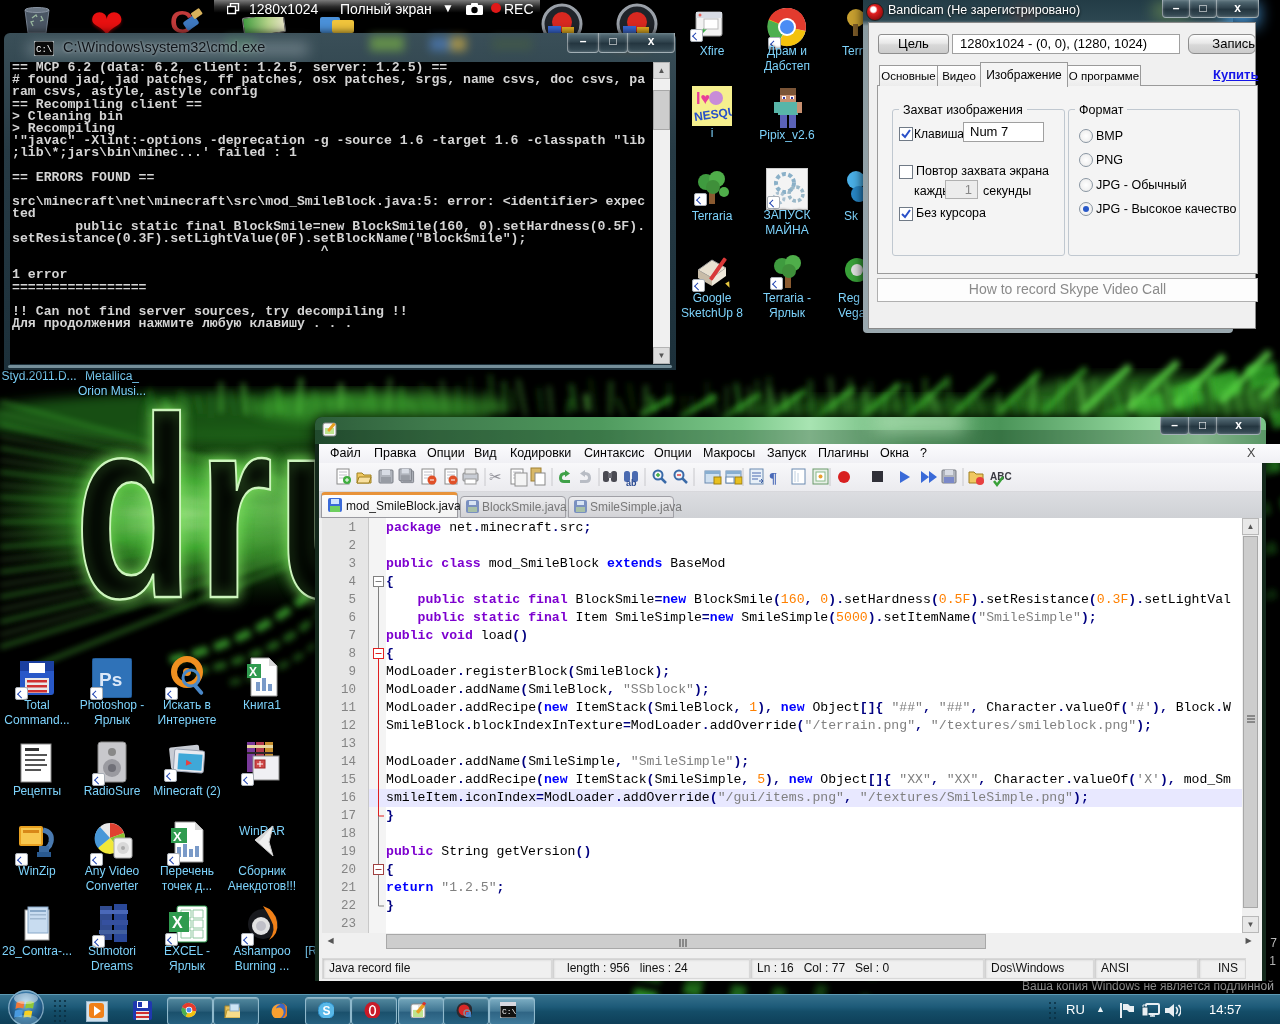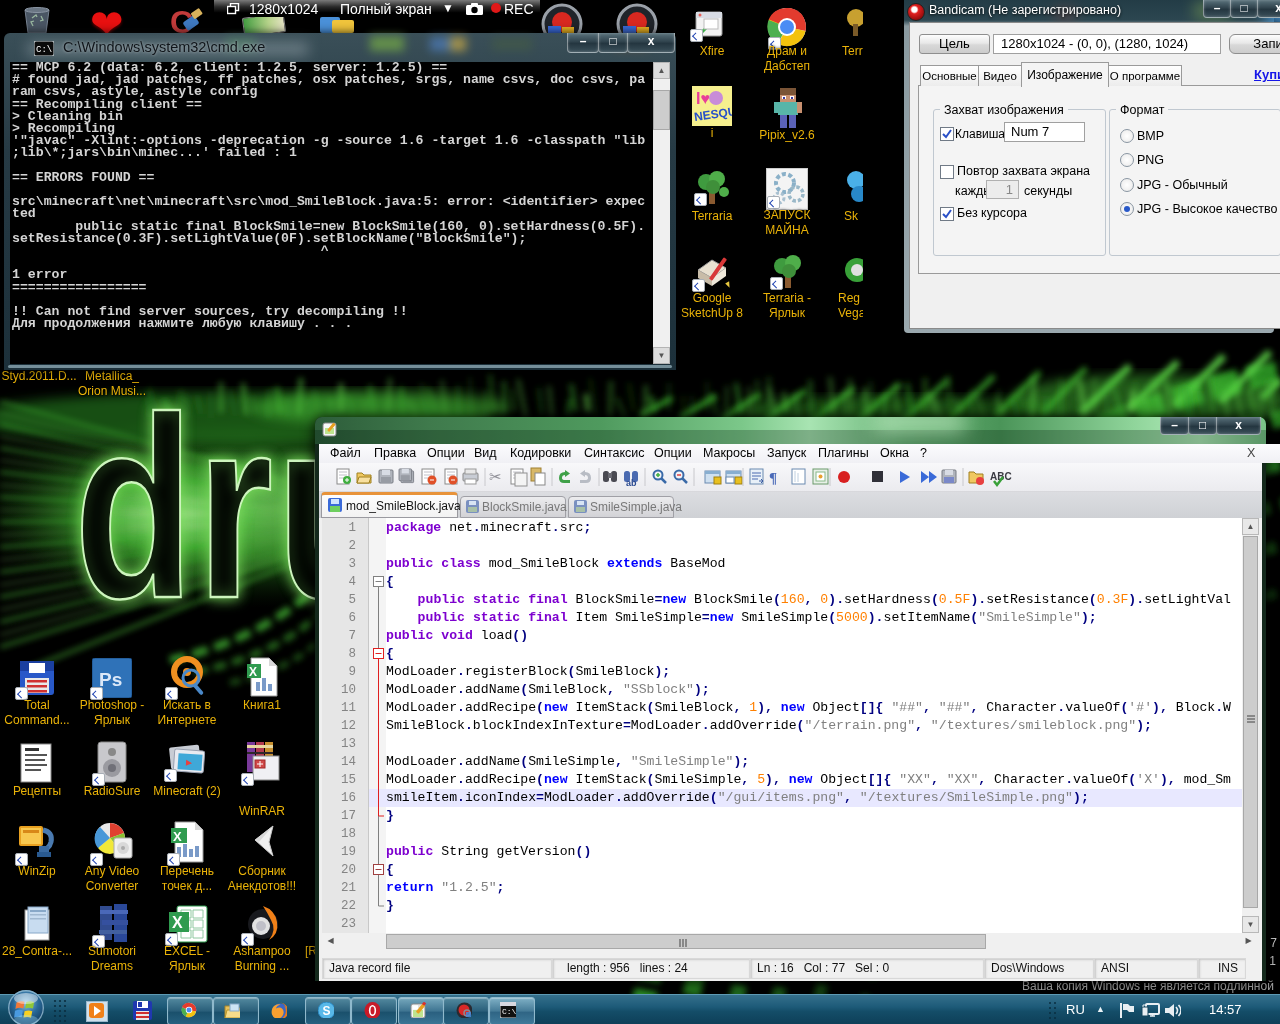--- a/index.html
+++ b/index.html
@@ -1,17 +1,17 @@
 <!DOCTYPE html>
 <html><head><meta charset="utf-8">
 <style>
 html,body{margin:0;padding:0;width:1280px;height:1024px;overflow:hidden;background:#000;font-family:"Liberation Sans",sans-serif;}
 #screen{position:absolute;left:0;top:0;width:1280px;height:1024px;overflow:hidden;}
 .abs{position:absolute;}
-.lbl{position:absolute;color:#eab308;font-size:12px;text-align:center;text-shadow:1px 1px 2px #000,0 0 3px #000;line-height:15px;white-space:nowrap;}
+.lbl{position:absolute;color:#7dd3fc;font-size:12px;text-align:center;text-shadow:1px 1px 2px #000,0 0 3px #000;line-height:15px;white-space:nowrap;}
 .ic{position:absolute;}
 .sc{position:absolute;left:-2px;bottom:-2px;width:13px;height:13px;background:#fff;border:1px solid #a8aeb6;border-radius:2px;box-sizing:border-box;}
 .sc:after{content:"";position:absolute;left:2px;top:4px;width:5px;height:4px;border-left:1.5px solid #1b3fb0;border-bottom:1.5px solid #1b3fb0;transform:rotate(45deg);}
 
 .capbtn{position:absolute;top:0;height:19px;border:1px solid rgba(255,255,255,0.45);border-top:none;border-radius:0 0 4px 4px;background:linear-gradient(#5a727c,#31444e 45%,#243640 55%,#3a4f59);box-shadow:inset 0 0 3px rgba(255,255,255,0.25);color:#fff;text-align:center;font-weight:bold;font-size:12px;line-height:17px;}
 
 #cmdtext{position:absolute;left:8px;top:29px;color:#d4d4d4;font-family:"Liberation Mono",monospace;font-size:13.2px;font-weight:bold;line-height:12.2px;white-space:pre;}
 
 #code{position:absolute;left:71px;top:102px;font-family:"Liberation Mono",monospace;font-size:13.16px;line-height:18px;white-space:pre;color:#000;width:855px;height:414px;overflow:hidden;}
 #code .k{color:#7d00cf;font-weight:bold;}
@@ -429,21 +429,21 @@
           <rect x="4" y="2" width="8" height="30" fill="#7a3a9a"></rect>
           <rect x="13" y="2" width="8" height="30" fill="#b03a50"></rect>
           <rect x="22" y="2" width="8" height="30" fill="#c89030"></rect>
           <rect x="4" y="5" width="26" height="3" fill="#e8d8a0"></rect>
           <rect x="4" y="12" width="26" height="2" fill="#30282a"></rect>
           <rect x="10" y="16" width="26" height="24" fill="#f0f0f4" stroke="#888"></rect>
           <rect x="12" y="20" width="10" height="8" fill="#d04848"></rect>
           <rect x="12" y="20" width="10" height="8" fill="none" stroke="#a02828"></rect>
           <path d="M14,24 h6 M17,21 v6" stroke="#fff"></path>
         </svg><div class="sc"></div></div>
-<div class="lbl" style="left:222px;top:804px;width:80px;">WinRAR</div>
+<div class="lbl" style="left:222px;top:824px;width:80px;">WinRAR</div>
 
 <div class="ic" style="left:17px;top:822px;width:42px;height:42px;"><svg width="42" height="42">
           <rect x="2" y="4" width="24" height="20" rx="2" fill="#e8a020"></rect>
           <rect x="4" y="6" width="20" height="16" fill="#f8c850"></rect>
           <rect x="6" y="8" width="16" height="3" fill="#d88818"></rect>
           <path d="M26,8 q10,2 8,12 q-2,8 -10,8" stroke="#4a7ab0" stroke-width="5" fill="none"></path>
           <rect x="22" y="24" width="10" height="8" fill="#3a6aa0"></rect>
           <rect x="20" y="30" width="14" height="5" fill="#2a5a90"></rect>
         </svg><div class="sc"></div></div>
 <div class="lbl" style="left:-3px;top:864px;width:80px;">WinZip</div>
@@ -573,21 +573,21 @@
 
  <div class="abs" style="left:649px;top:29px;width:17px;height:302px;background:#f0f0f0;">
   <div class="abs" style="left:0;top:0;width:17px;height:17px;background:#dcdcdc;border:1px solid #b4b4b4;box-sizing:border-box;text-align:center;font-size:8px;line-height:15px;color:#555;">▲</div>
   <div class="abs" style="left:0;top:28px;width:17px;height:40px;background:#cdcdcd;border:1px solid #a8a8a8;box-sizing:border-box;"></div>
   <div class="abs" style="left:0;bottom:0;width:17px;height:17px;background:#dcdcdc;border:1px solid #b4b4b4;box-sizing:border-box;text-align:center;font-size:8px;line-height:15px;color:#555;">▼</div>
  </div>
 
  <div class="abs" style="left:4px;top:332px;width:664px;height:3px;background:rgba(190,220,232,0.55);border-radius:2px;"></div>
 </div>
 
-<div id="bwin" class="abs" style="left:863px;top:0;width:370px;height:333px;background:linear-gradient(#233c46,#2c4650 20px,#8a9aa0 26px,#9aa8ae);border-radius:0 0 4px 4px;box-shadow:0 0 12px rgba(0,0,0,0.85);font-size:13px;margin-left:41px;">
+<div id="bwin" class="abs" style="left:863px;top:0;width:370px;height:333px;background:linear-gradient(#233c46,#2c4650 20px,#8a9aa0 26px,#9aa8ae);border-radius:0 0 4px 4px;box-shadow:0 0 12px rgba(0,0,0,0.85);font-size:13px;">
  <div class="abs" style="left:290px;top:2px;width:36px;height:18px;background:#5a7a50;filter:blur(7px);opacity:0.85;"></div>
  <div class="abs" style="left:362px;top:2px;width:34px;height:24px;background:#4898d8;filter:blur(8px);opacity:0.95;"></div>
  <div class="abs" style="left:150px;top:8px;width:22px;height:12px;background:#6a4848;filter:blur(7px);opacity:0.7;"></div>
  <div class="abs" style="left:3px;top:3px;width:16px;height:16px;border-radius:50%;background:radial-gradient(circle at 40% 35%,#fff 0 18%,#e02020 30%,#8a0a0a 80%,#400);border:1px solid #222;"></div>
  <div class="abs" style="left:25px;top:3px;color:#fff;font-size:12.5px;text-shadow:0 1px 3px #000;">Bandicam (Не зарегистрировано)</div>
  <div class="capbtn" style="left:299px;width:26px;height:17px;">–</div>
  <div class="capbtn" style="left:326px;width:26px;height:17px;">□</div>
  <div class="capbtn" style="left:353px;width:41px;height:17px;">x</div>
 
  <div class="abs" style="left:5px;top:22px;width:388px;height:307px;background:#f0f0f0;border:1px solid #8a8a8a;box-sizing:border-box;">
@@ -627,20 +627,21 @@
   <div class="abs" style="left:227px;top:106px;font-size:12.5px;">BMP</div>
   <div class="abs" style="left:210px;top:130px;width:12px;height:12px;border-radius:50%;background:radial-gradient(#fff,#e8e8e8);border:1px solid #8a96a2;"></div>
   <div class="abs" style="left:227px;top:130px;font-size:12.5px;">PNG</div>
   <div class="abs" style="left:210px;top:155px;width:12px;height:12px;border-radius:50%;background:radial-gradient(#fff,#e8e8e8);border:1px solid #8a96a2;"></div>
   <div class="abs" style="left:227px;top:155px;font-size:12.5px;">JPG - Обычный</div>
   <div class="abs" style="left:210px;top:179px;width:12px;height:12px;border-radius:50%;background:radial-gradient(#fff,#e8e8e8);border:1px solid #8a96a2;">
           <div class="abs" style="left:3px;top:3px;width:6px;height:6px;border-radius:50%;background:#2858c8;"></div>
         </div>
   <div class="abs" style="left:227px;top:179px;font-size:12.5px;white-space:nowrap;">JPG - Высокое качество</div>
 
+  <div class="abs" style="left:8px;top:255px;width:379px;height:22px;background:#fdfdfd;border:1px solid #b0b0b0;text-align:center;line-height:21px;color:#8a8a8a;font-size:14px;">How to record Skype Video Call</div>
 
  </div>
 </div>
 
 <div id="npp" class="abs" style="left:315px;top:417px;width:951px;height:564px;box-shadow:0 0 14px rgba(0,0,0,0.9);background:#14291c;border-radius:7px 7px 0 0;">
 
  <div class="abs" style="left:0;top:0;width:951px;height:27px;border-radius:7px 7px 0 0;background:linear-gradient(90deg,#2d5c3a 0%,#3f7a4c 12%,#4f9a5e 30%,#7cc88a 45%,#a8e4b2 52%,#68b276 62%,#4a9458 72%,#8fd49a 86%,#b2ecba 93%,#78c286 100%);overflow:hidden;">
   <div class="abs" style="left:0;top:13px;width:951px;height:14px;background:rgba(0,20,8,0.25);"></div>
   <div class="abs" style="left:560px;top:-4px;width:90px;height:18px;background:#c8f0c8;filter:blur(10px);opacity:0.7;"></div>
  </div>

